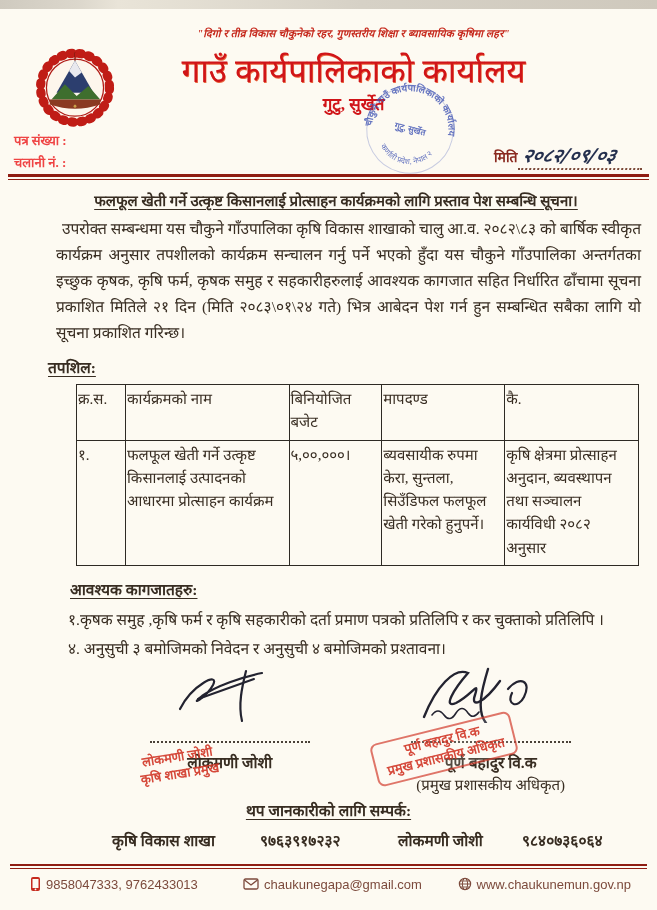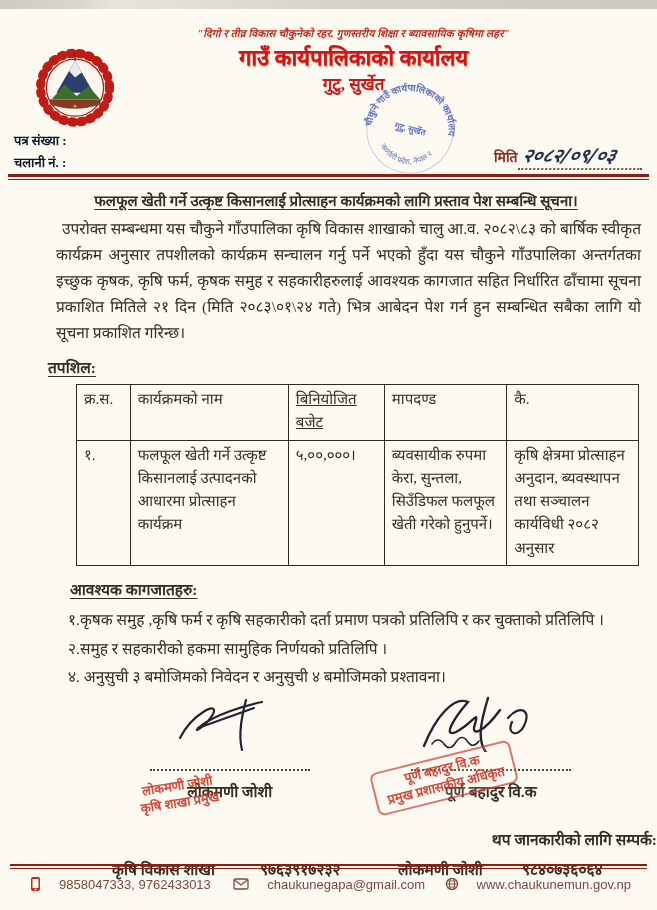--- a/index.html
+++ b/index.html
@@ -10,70 +10,70 @@
     color:#382d22;
   }
   .scan-band{position:absolute;top:0;left:0;width:100%;height:9px;
     background:linear-gradient(90deg,#cfcabf 0%,#dcd7cc 12%,#e9e4d8 18%,#d6d1c6 55%,#cfc9bd 100%);}
   
   .header{position:relative;height:174px;}
   .slogan{position:absolute;top:26px;left:90px;right:40px;text-align:center;
     color:#c62a1e;font-style:italic;font-weight:bold;font-size:10.5px;letter-spacing:.2px;}
   .hdr-center{position:absolute;top:44px;left:95px;right:45px;text-align:center;color:#d01418;}
   .muni-name{font-size:21px;font-weight:bold;}
-  .office-name{font-size:22px;font-weight:bold;line-height:1.05;margin-top:2px;
+  .office-name{font-size:33px;font-weight:normal;line-height:1.05;margin-top:10px;
     text-shadow:.6px .6px 0 #e9653f;}
   .addr1{font-size:17px;font-weight:bold;margin-top:3px;}
   .addr2{font-size:17px;font-weight:bold;}
   .estd{font-size:17px;font-weight:bold;margin-top:2px;}
   .logo{position:absolute;left:33px;top:44px;width:84px;height:84px;}
-  .ref-block{position:absolute;left:14px;top:130px;color:#0f172a;font-weight:bold;font-size:13px;line-height:1.7;}
+  .ref-block{position:absolute;left:14px;top:130px;color:#ef4444;font-weight:bold;font-size:13px;line-height:1.7;}
   .date-block{position:absolute;right:12px;top:142px;font-size:14px;color:#8a2a20;font-weight:bold;white-space:nowrap;}
   .date-value{display:inline-block;min-width:118px;border-bottom:2px dotted #7c4a3a;
     font-family:"DejaVu Sans","Liberation Sans",sans-serif;
     font-size:19px;color:#25304e;transform:skewX(-12deg);font-style:italic;padding:0 4px 0 2px;}
   .blue-stamp{position:absolute;left:358px;top:82px;width:104px;height:96px;opacity:.8;
     transform:rotate(14deg);pointer-events:none;}
   .redline{height:0;border-top:3px solid #8f1d13;border-bottom:1px solid #8f1d13;margin:0 8px;padding-top:2px;}
   
   .subject{margin:10px 40px 0 55px;text-align:center;font-weight:bold;font-size:15px;
     text-decoration:underline;text-underline-offset:3px;}
   .body-par{margin:6px 16px 4px 56px;text-align:justify;font-size:15.5px;line-height:1.68;text-indent:6px;}
   .sec-head{margin:10px 0 2px 48px;font-weight:bold;font-size:15.5px;
     text-decoration:underline;text-underline-offset:3px;}
   table.detail{border-collapse:collapse;margin:6px 0 0 76px;width:563px;font-size:15px;}
   table.detail th,table.detail td{border:1.6px solid #2e2a24;vertical-align:top;text-align:left;
-    padding:3px 7px 5px 7px;font-weight:normal;line-height:1.55;}
-  .cw0{width:42px;} .cw1{width:172px;} .cw2{width:88px;text-decoration:underline;} .cw3{width:124px;} .cw4{width:137px;}
+    padding:3px 7px 5px 1px;font-weight:normal;line-height:1.55;}
+  .cw0{width:42px;} .cw1{width:172px;} .cw2{width:88px;} .cw3{width:124px;} .cw4{width:137px;}
   .docs-list{margin:6px 0 0 68px;font-size:15.5px;line-height:1.85;}
   .docs-list div{white-space:nowrap;}
   
   .sig-row{display:flex;justify-content:space-between;margin:2px 30px 0 105px;height:122px;}
   .sig-block{position:relative;text-align:center;font-size:15.5px;line-height:1.45;}
   .sig-scribble{height:58px;}
   .dotline{display:inline-block;width:160px;border-bottom:2px dotted #4a4138;height:0;margin-bottom:3px;}
   .sig-name{font-weight:bold;}
   .sig-title{font-size:15px;}
   .red-stamp{position:absolute;color:#d23a2b;font-weight:bold;font-size:13px;line-height:1.3;
     white-space:nowrap;text-align:center;opacity:.92;}
   .stamp-left{left:34px;top:84px;transform:rotate(-9deg);}
   .stamp-right{left:18px;top:62px;transform:rotate(-14deg);border:2px solid rgba(210,58,43,.75);
     border-radius:7px;padding:3px 10px;background:rgba(255,255,255,.15);}
   
-  .contact-head{margin:12px 0 2px 0;text-align:right;font-weight:bold;font-size:15.5px;
-    text-underline-offset:3px;}
+  .contact-head{margin:12px 0 2px 0;text-align:center;font-weight:bold;font-size:15.5px;
+    text-decoration:underline;text-underline-offset:3px;}
   .contact-grid{display:grid;grid-template-columns:148px 138px 124px 140px;
     margin:4px 0 0 112px;font-size:15.5px;font-weight:bold;line-height:2.0;}
   
   .footer{position:absolute;left:0;right:0;bottom:18px;}
   .footer-line{margin:0 10px;border-top:2.5px solid #8f1d13;border-bottom:1px solid #8f1d13;padding-top:2px;}
   .footer-items{display:flex;align-items:center;margin:7px 26px 0 30px;
     font-family:"Liberation Sans","DejaVu Sans",sans-serif;
     font-size:13px;color:#7c4a3c;gap:6px;}
-  .f-item{display:flex;align-items:center;gap:18px;}
+  .f-item{display:flex;align-items:center;gap:5px;}
   .f-sp1{flex:1.4;} .f-sp2{flex:1;}
   .icon{display:inline-block;line-height:0;}
 </style>
 </head>
 <body>
 
 <div class="page">
   <div class="scan-band"></div>
 
   <div class="header">
@@ -144,21 +144,20 @@
       <td>५,००,०००।</td>
       <td>ब्यवसायीक रुपमा केरा, सुन्तला, सिउँडिफल फलफूल खेती गरेको हुनुपर्ने।</td>
       <td>कृषि क्षेत्रमा प्रोत्साहन अनुदान, ब्यवस्थापन तथा सञ्चालन कार्यविधी २०८२ अनुसार</td>
     </tr>
   </tbody>
     </table>
 
   <div class="sec-head" style="margin-left:70px;margin-top:12px;">आवश्यक कागजातहरु:</div>
   <div class="docs-list">
     <div>१.कृषक समुह ,कृषि फर्म र कृषि सहकारीको दर्ता प्रमाण पत्रको प्रतिलिपि र कर चुक्ताको प्रतिलिपि ।</div>
-    <div>२.समुह र सहकारीको हकमा सामुहिक निर्णयको प्रतिलिपि ।</div>
     <div>४. अनुसुची ३ बमोजिमको निवेदन र अनुसुची ४ बमोजिमको प्रश्तावना।</div>
   </div>
 
   <div class="sig-row">
     <div class="sig-block">
       <svg class="sig-scribble" width="160" height="58" viewBox="0 0 160 58">
         <path d="M30,44 C42,20 70,6 63,20 C56,33 38,42 52,31 C66,21 92,12 112,8" fill="none" stroke="#232330" stroke-width="2.2" stroke-linecap="round"></path>
         <path d="M48,34 L104,14" stroke="#232330" stroke-width="2" stroke-linecap="round"></path>
         <path d="M96,6 C92,22 88,40 92,56" fill="none" stroke="#232330" stroke-width="2.2" stroke-linecap="round"></path>
       </svg>
@@ -172,20 +171,21 @@
 
     <div class="sig-block">
       <svg class="sig-scribble" width="190" height="58" viewBox="0 0 190 58">
         <path d="M28,52 C40,22 58,2 72,8 C58,24 46,44 60,38 C76,30 84,14 79,30 C74,44 88,38 104,16" fill="none" stroke="#232330" stroke-width="2.4" stroke-linecap="round"></path>
         <path d="M92,4 C86,24 80,46 90,58" fill="none" stroke="#232330" stroke-width="2.4" stroke-linecap="round"></path>
         <path d="M112,24 C124,10 136,16 128,32 C122,44 110,40 116,28" fill="none" stroke="#232330" stroke-width="2.2" stroke-linecap="round"></path>
         <path d="M36,50 q6,-8 12,0 q6,8 12,-2 q6,-9 12,0 q5,7 11,-1" fill="none" stroke="#232330" stroke-width="1.6" stroke-linecap="round"></path>
       </svg>
       <div class="dotline"></div>
       <div class="sig-name">पूर्ण बहादुर वि.क</div>
+      <div class="sig-title">(प्रमुख प्रशासकीय अधिकृत)</div>
       <div class="red-stamp stamp-right">
         <div>पूर्ण बहादुर वि.क</div>
         <div>प्रमुख प्रशासकीय अधिकृत</div>
       </div>
     </div>
   </div>
 
   <div class="contact-head">थप जानकारीको लागि सम्पर्क:</div>
   <div class="contact-grid">
     <div>कृषि विकास शाखा</div>

